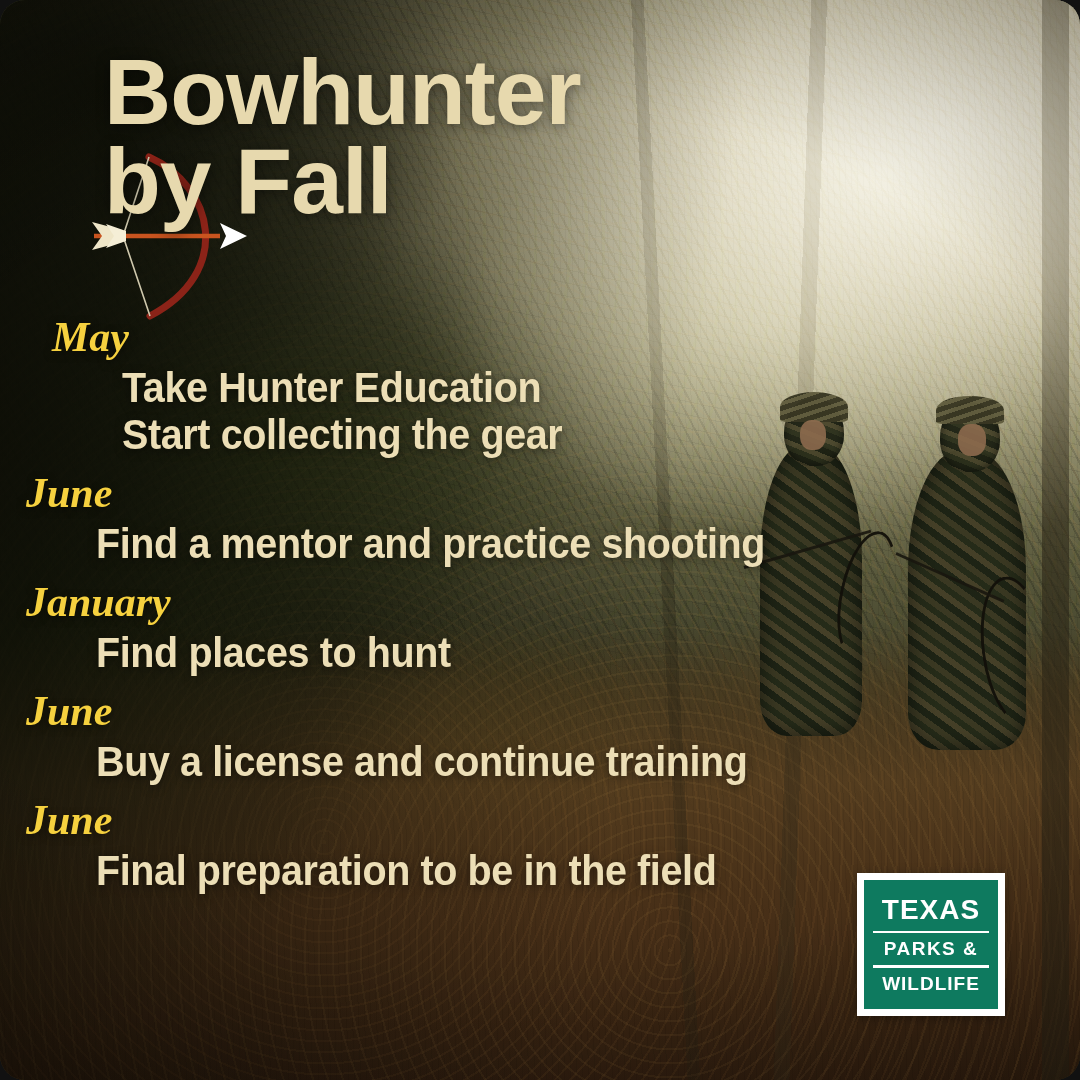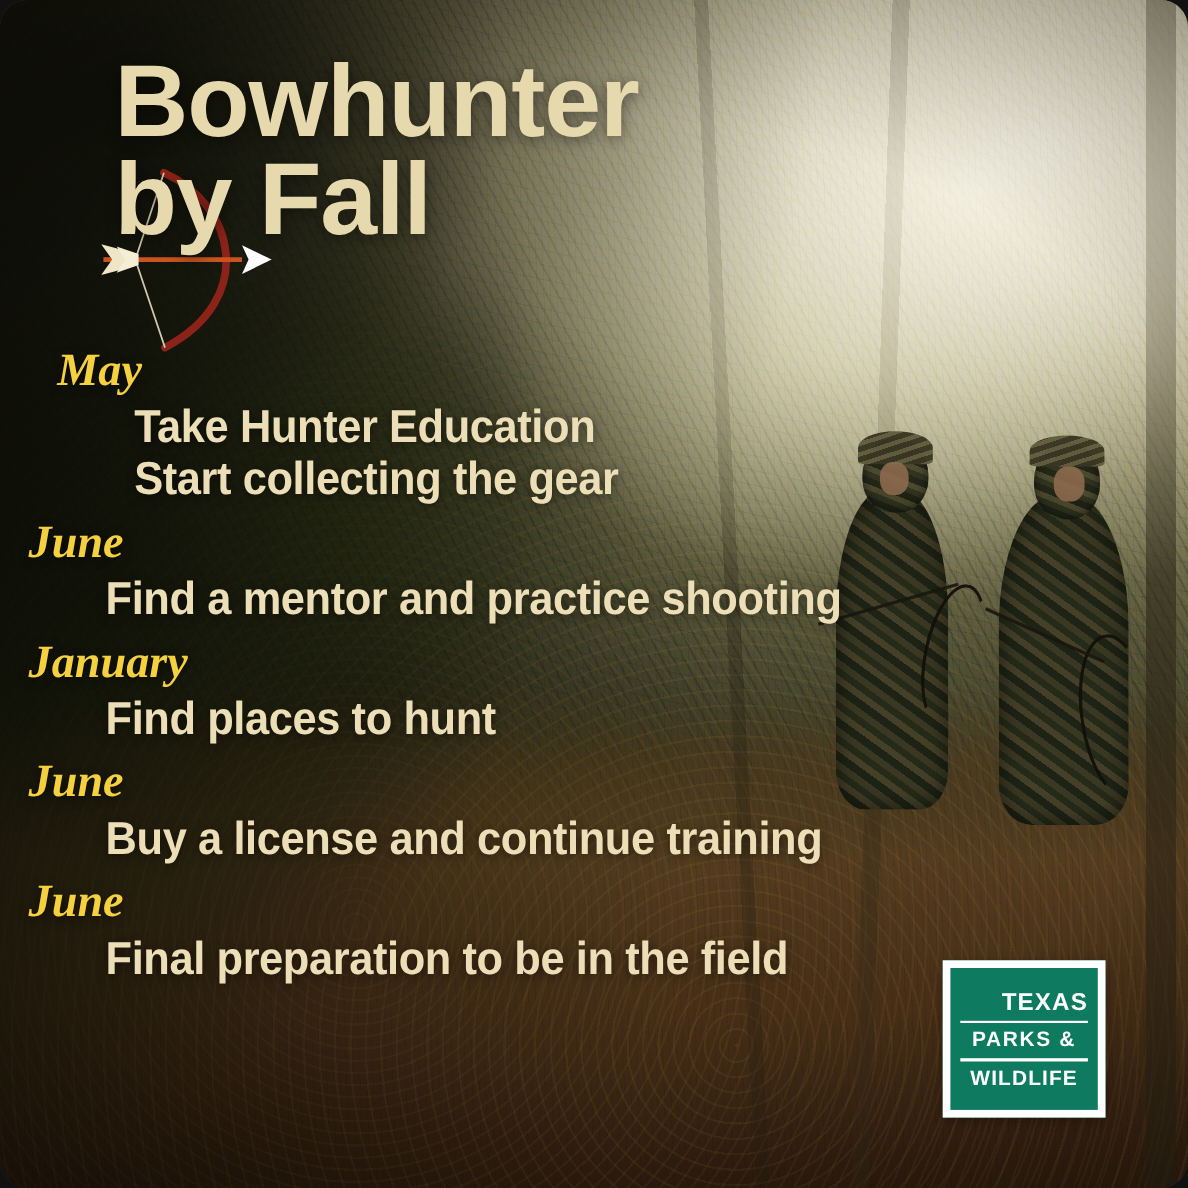--- a/index.html
+++ b/index.html
@@ -141,21 +141,21 @@
     background:#0e7a5f;
     border:7px solid #ffffff;
     padding:8px 9px;
     display:flex;flex-direction:column;justify-content:center;align-items:center;
     box-shadow:0 2px 10px rgba(0,0,0,.35);
   }
   .logo-line{
     color:#ffffff;font-weight:700;text-align:center;width:100%;
     letter-spacing:.5px;font-family:"Liberation Sans", sans-serif;
   }
-  .logo-texas{font-size:22px;line-height:1.05;letter-spacing:1px;text-align:right;}
+  .logo-texas{font-size:28px;line-height:1.05;letter-spacing:1px;}
   .logo-parks{font-size:19px;line-height:1.05;letter-spacing:1.5px;}
   .logo-wild{font-size:19px;line-height:1.05;letter-spacing:1px;text-align:center;}
   .logo-rule{width:100%;height:2.5px;background:#fff;margin:6px 0;}
 </style>
 </head>
 <body>
 
 <div id="poster">
 
   <div class="bg-layer bg-base"></div>

